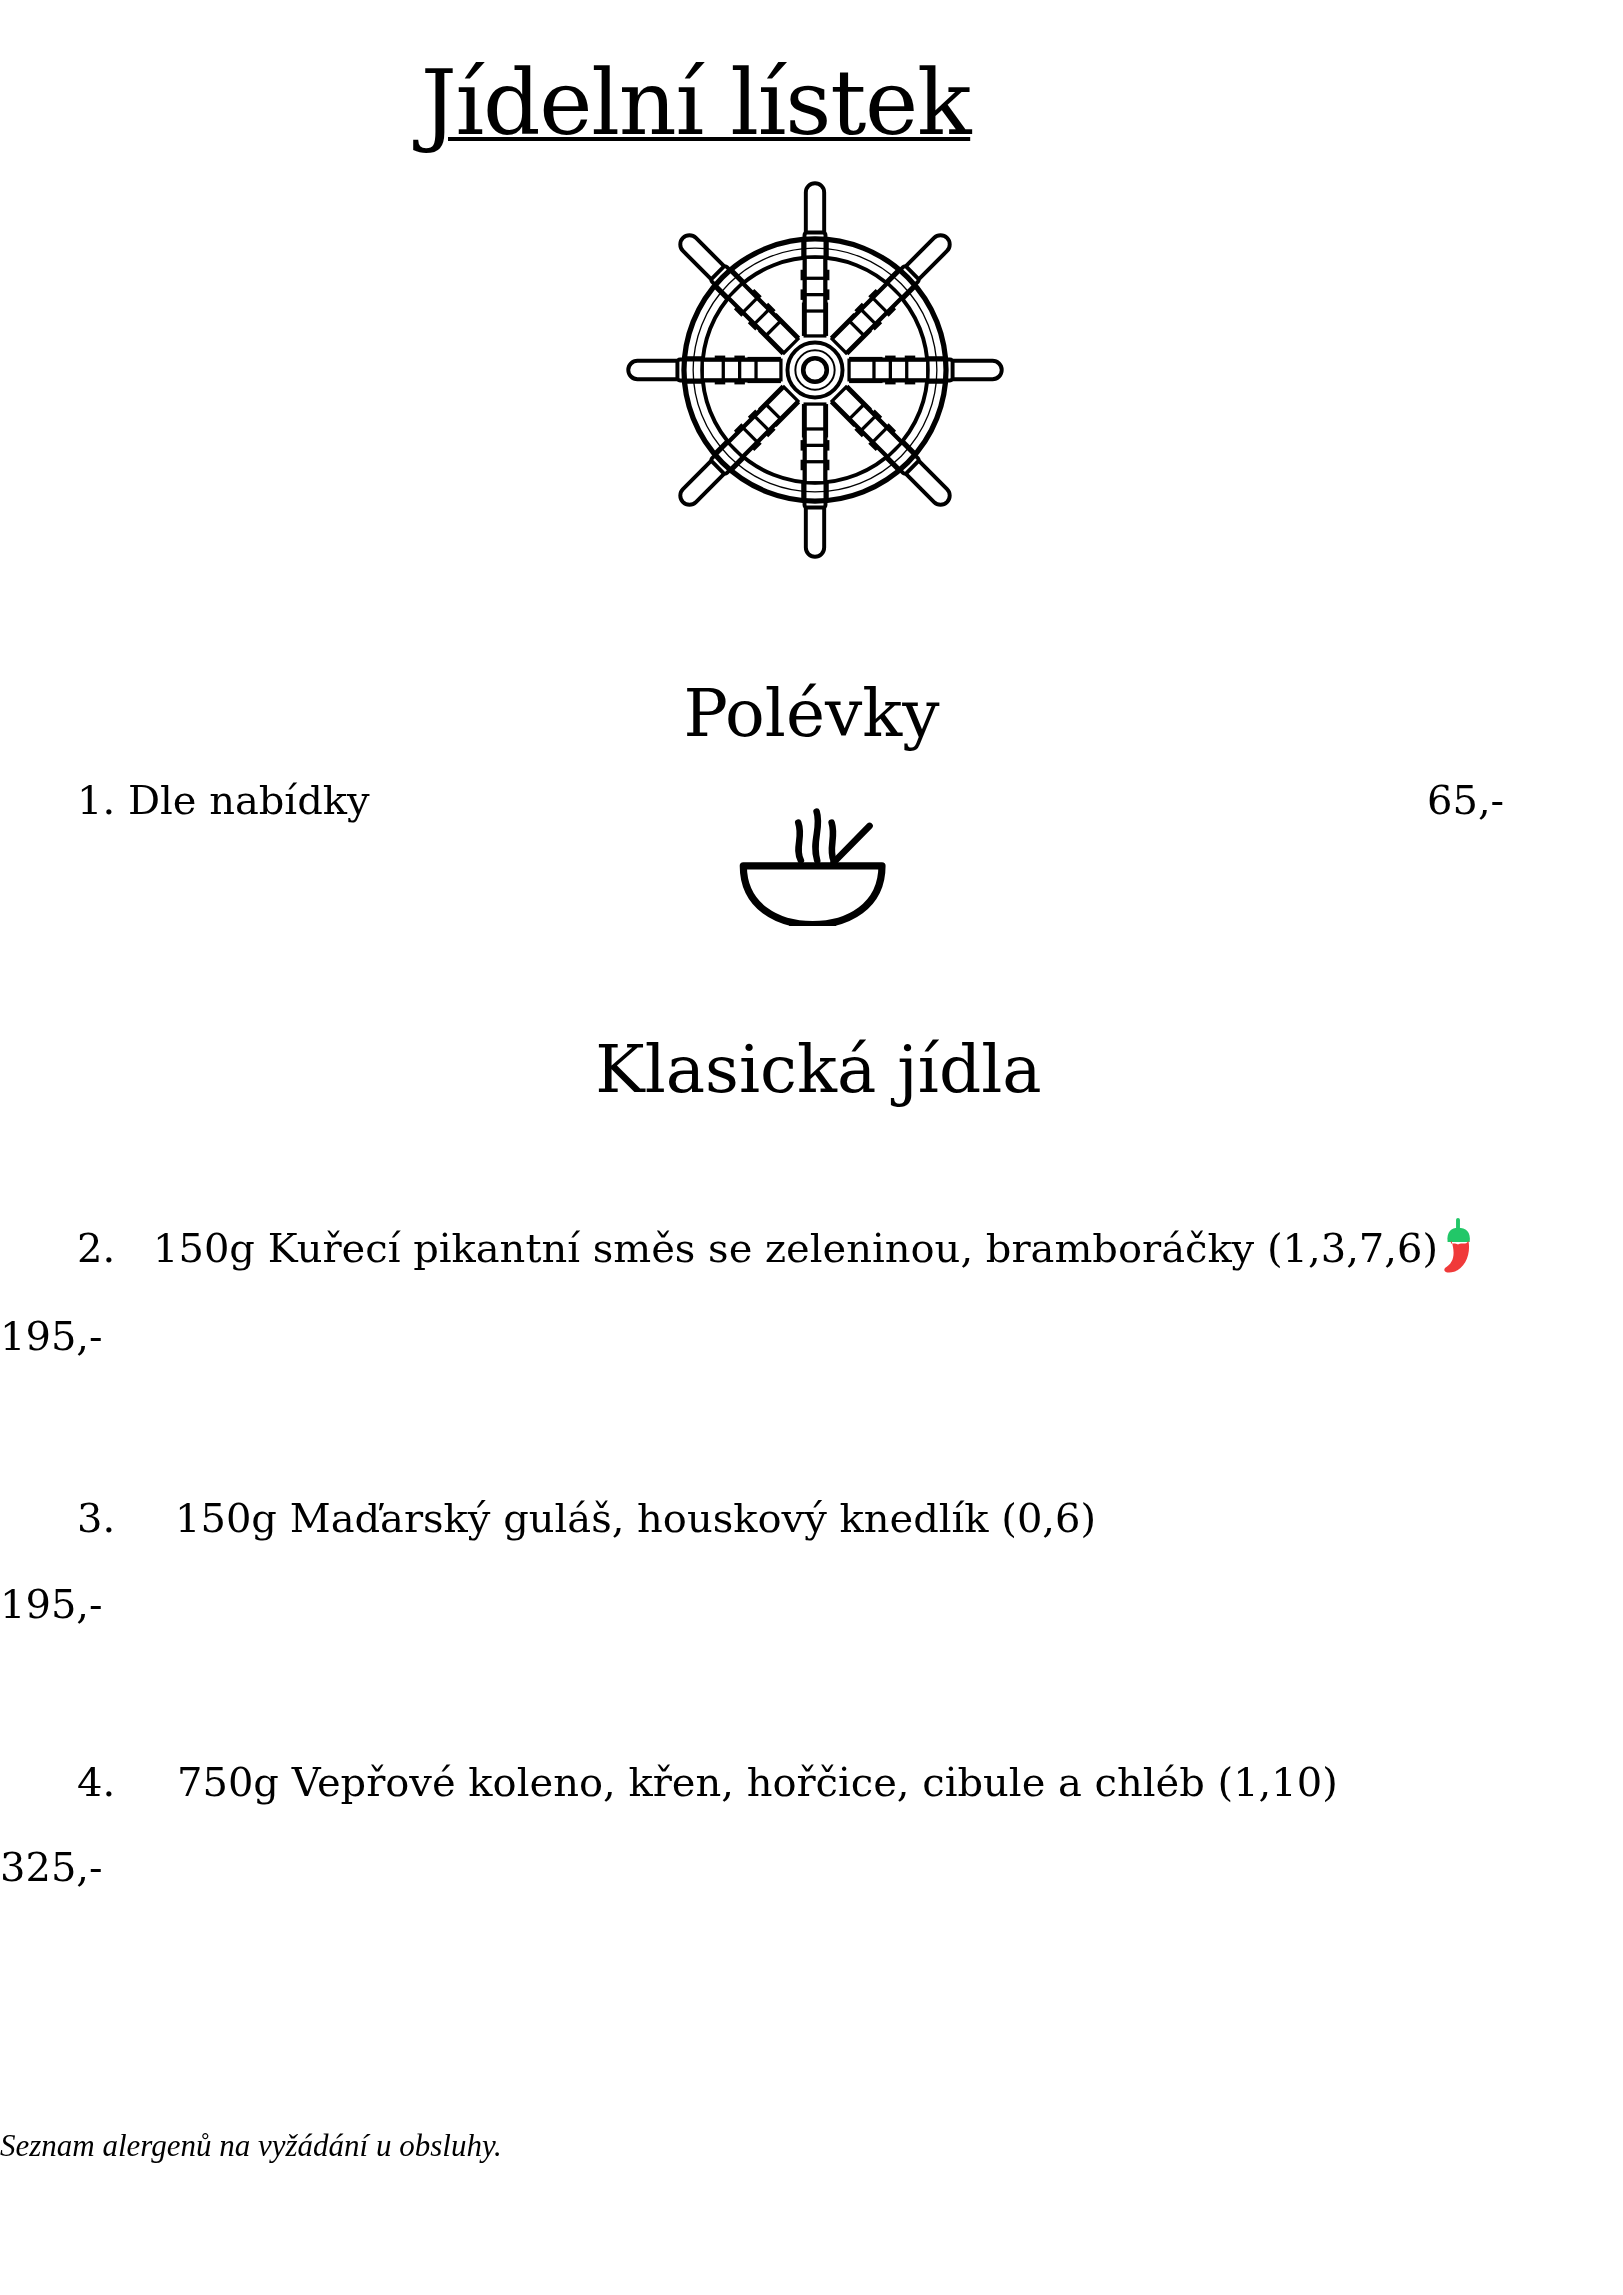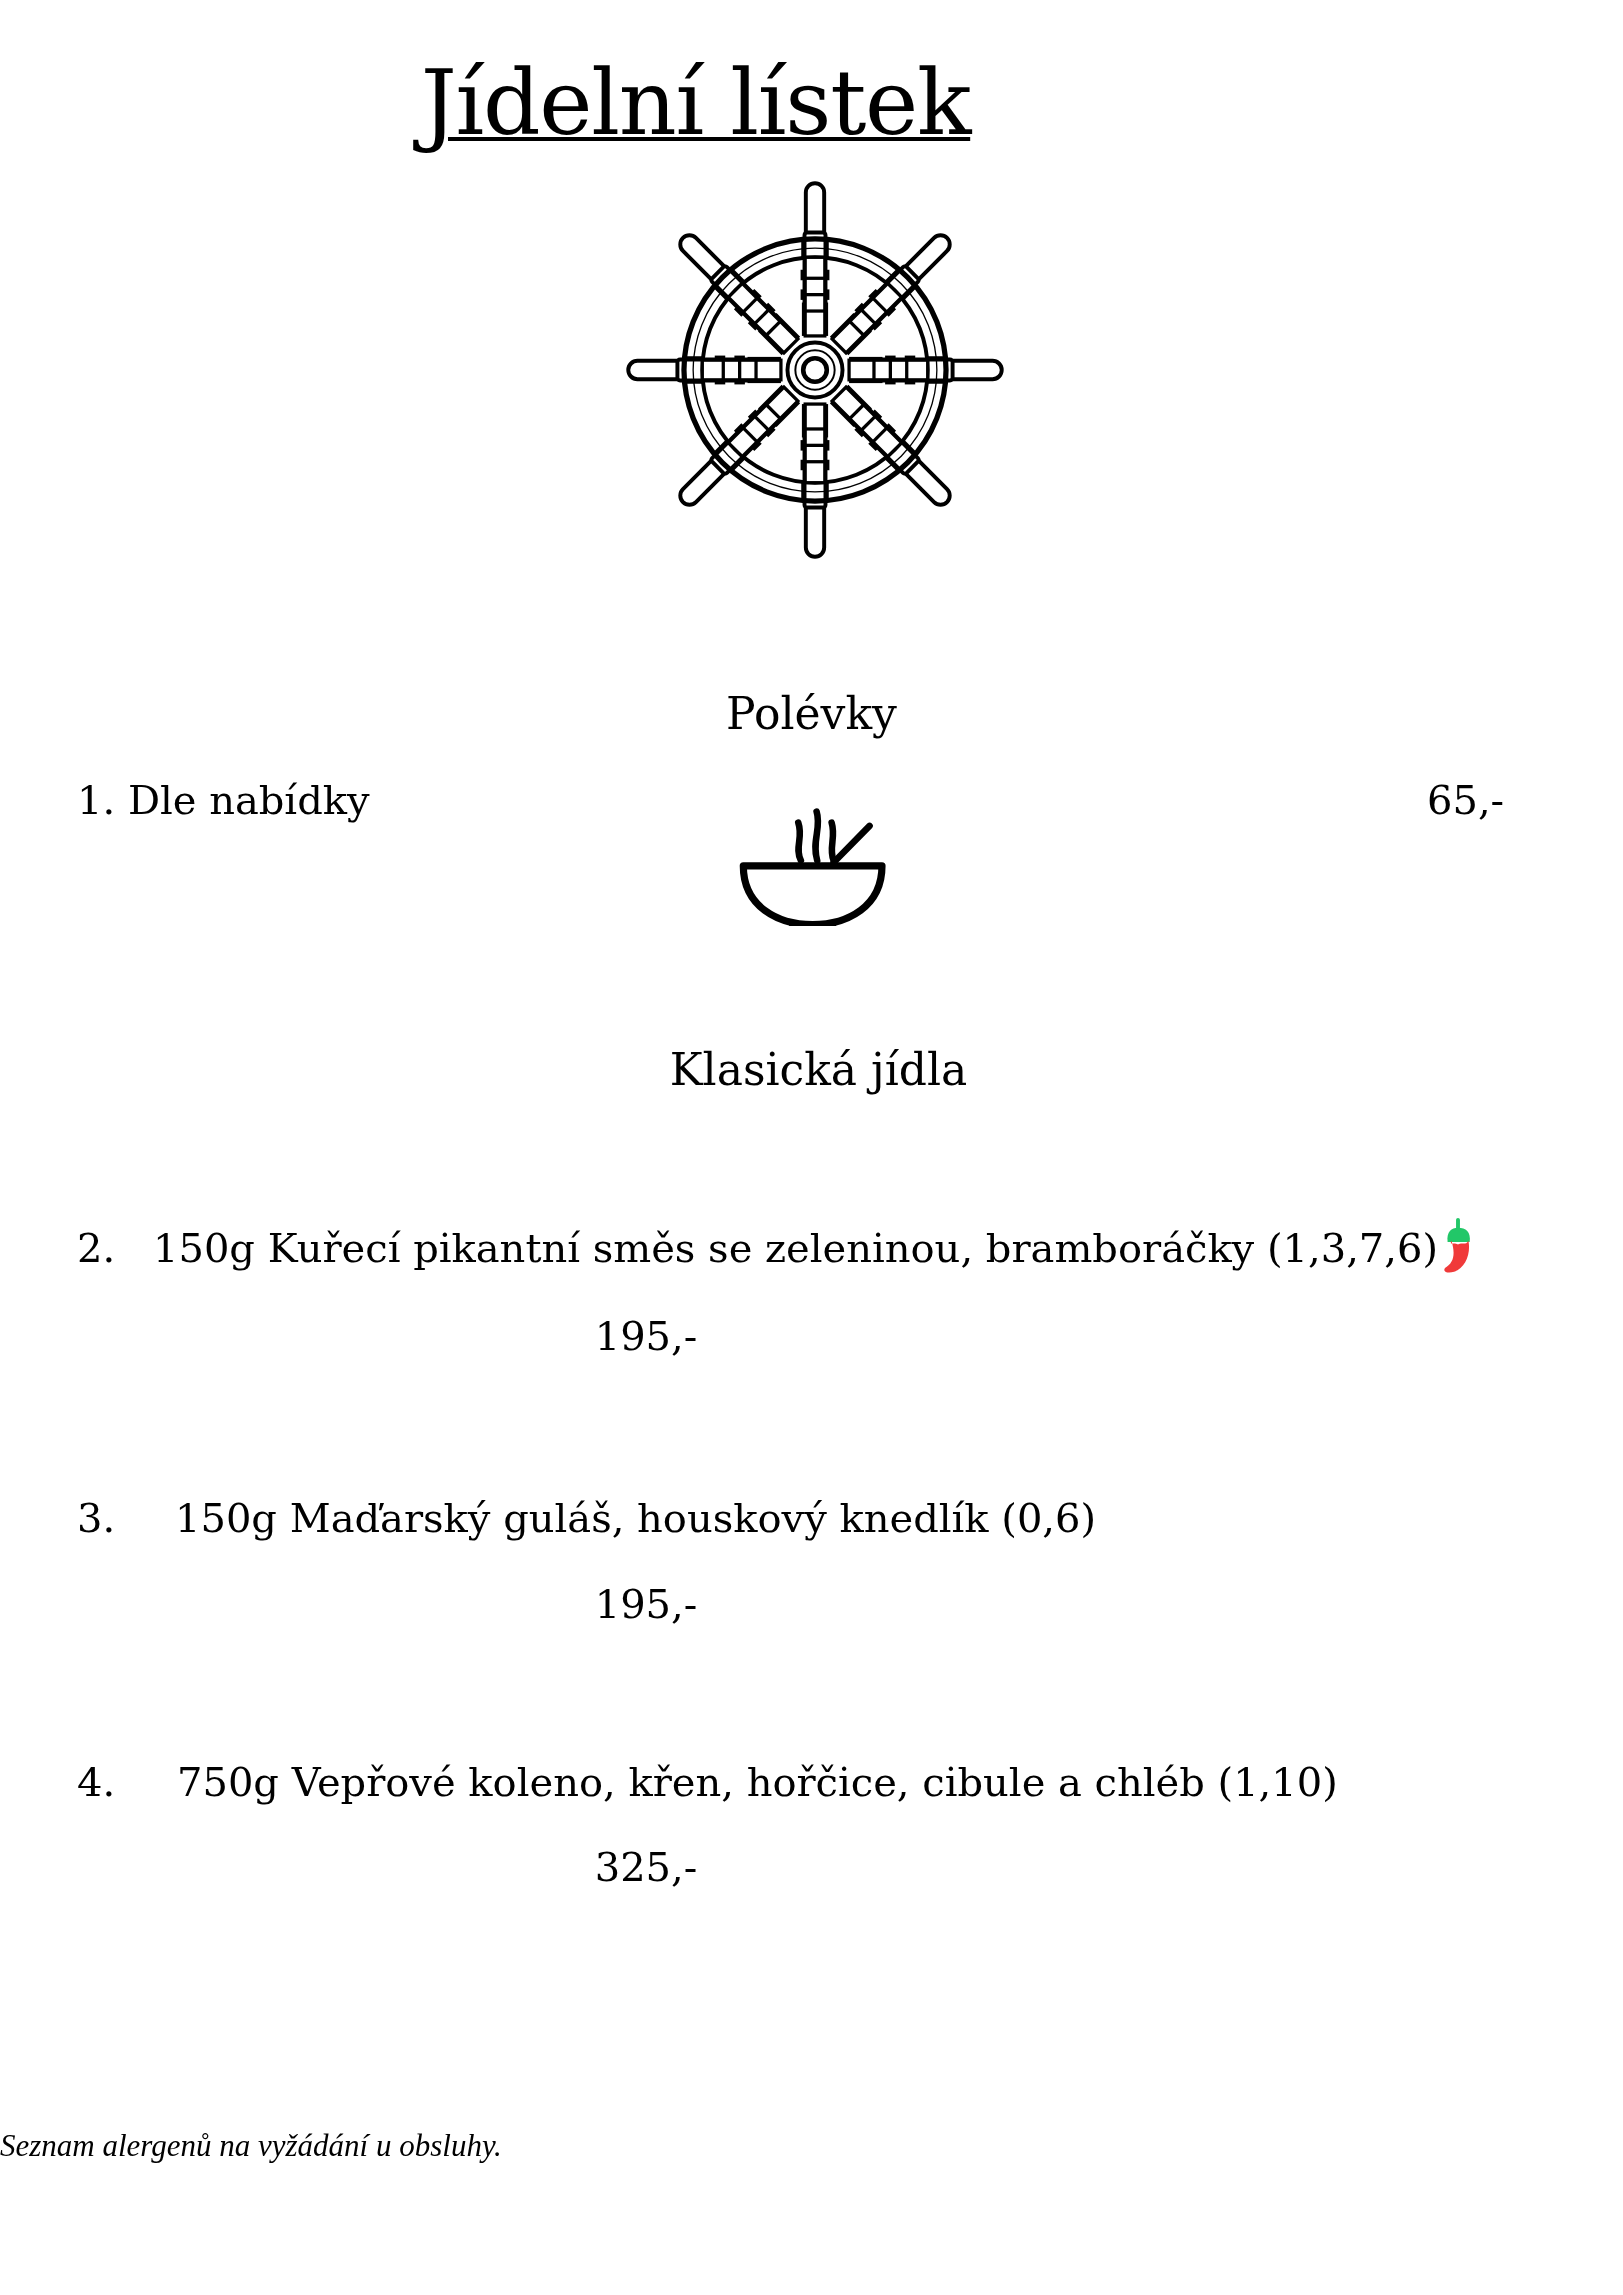--- a/index.html
+++ b/index.html
@@ -32,41 +32,41 @@
     }
 
     .wheel {
       left: 625px; top: 180px; width: 380px; height: 380px;
     }
 
     .section-title {
       left: 0; width: 1623px;
       text-align: center;
       font-family: "DejaVu Serif", serif;
-      font-size: 44px;
+      font-size: 66px;
       line-height: 65px;
     }
     .sec-soups { top: 681px; }
     .sec-classic { top: 1037px; padding-left: 7px; }
 
     .item-text {
       font-family: "DejaVu Serif", serif;
       font-size: 40px;
       line-height: 52px;
     }
 
     .soup-row { left: 77px; top: 774px; }
     .soup-price { left: 1427px; top: 774px; }
 
     .bowl { left: 730px; top: 769px; width: 164px; height: 157px; }
 
     .dish-num { left: 77px; }
     .dish-name { }
     .dish-price {
-      left: 0; width: 1292px; text-align: center;
+      left: 0; width: 1292px; text-align: left;
     }
 
     .d2-row { top: 1222px; }
     .d2-name { left: 153px; }
     .d2-price { top: 1310px; }
     .chili { left: 1432px; top: 1217px; width: 52px; height: 59px; }
 
     .d3-row { top: 1492px; }
     .d3-name { left: 175px; }
     .d3-price { top: 1578px; }

